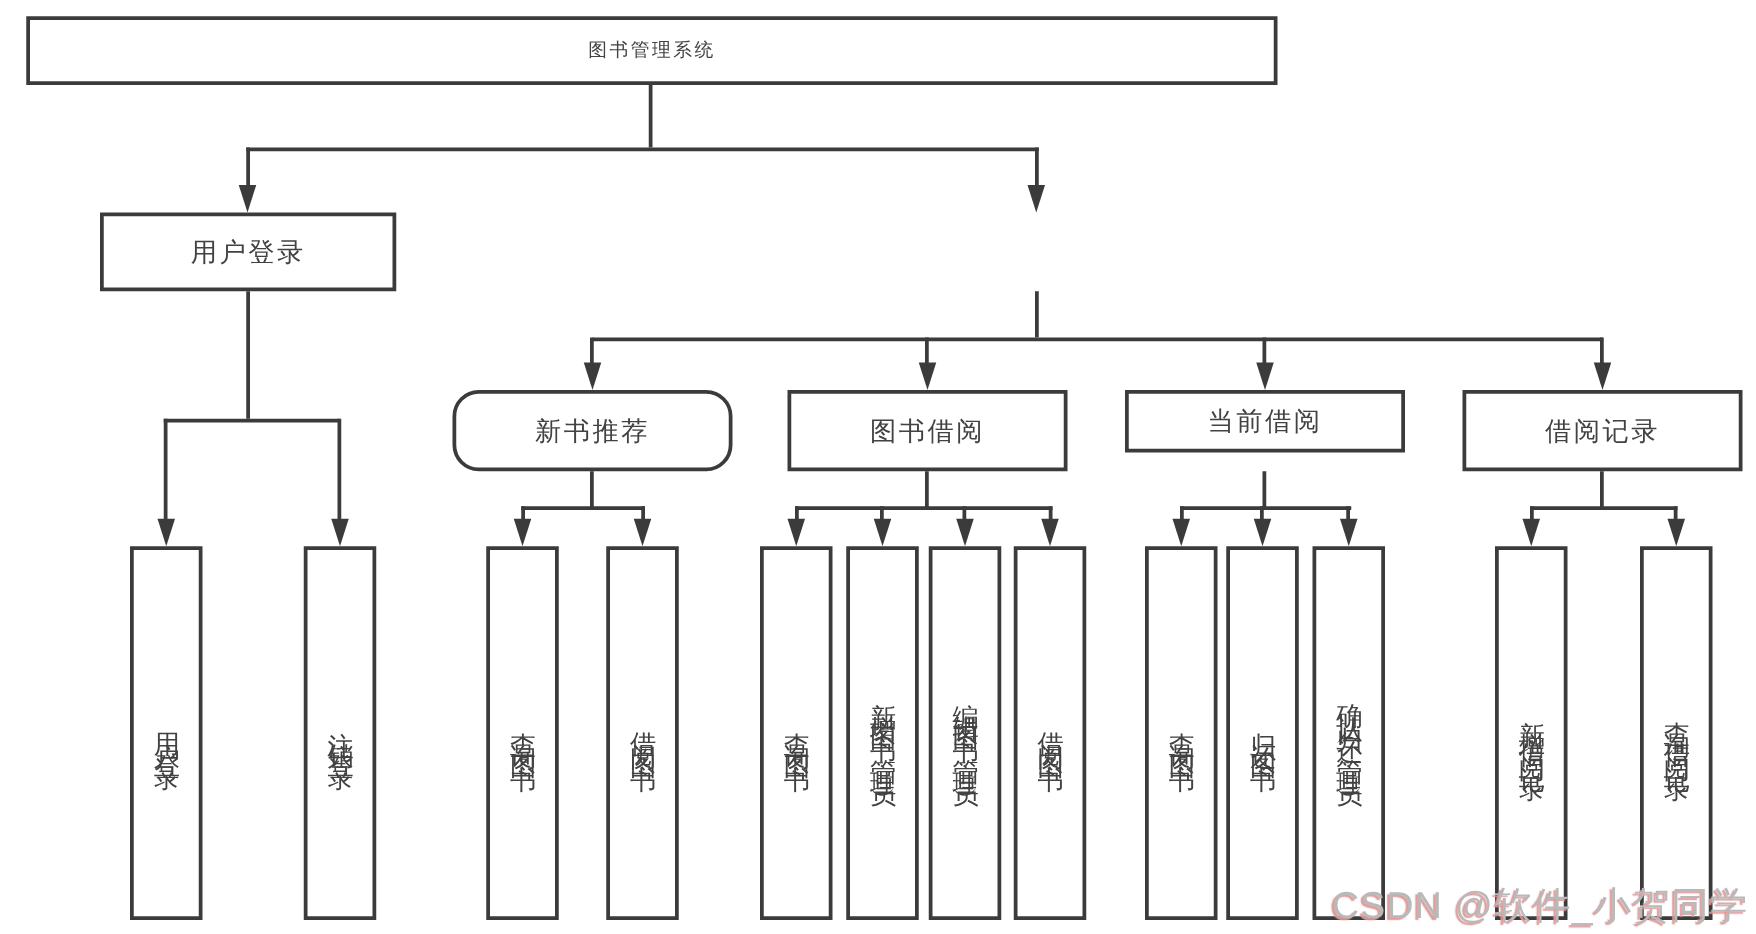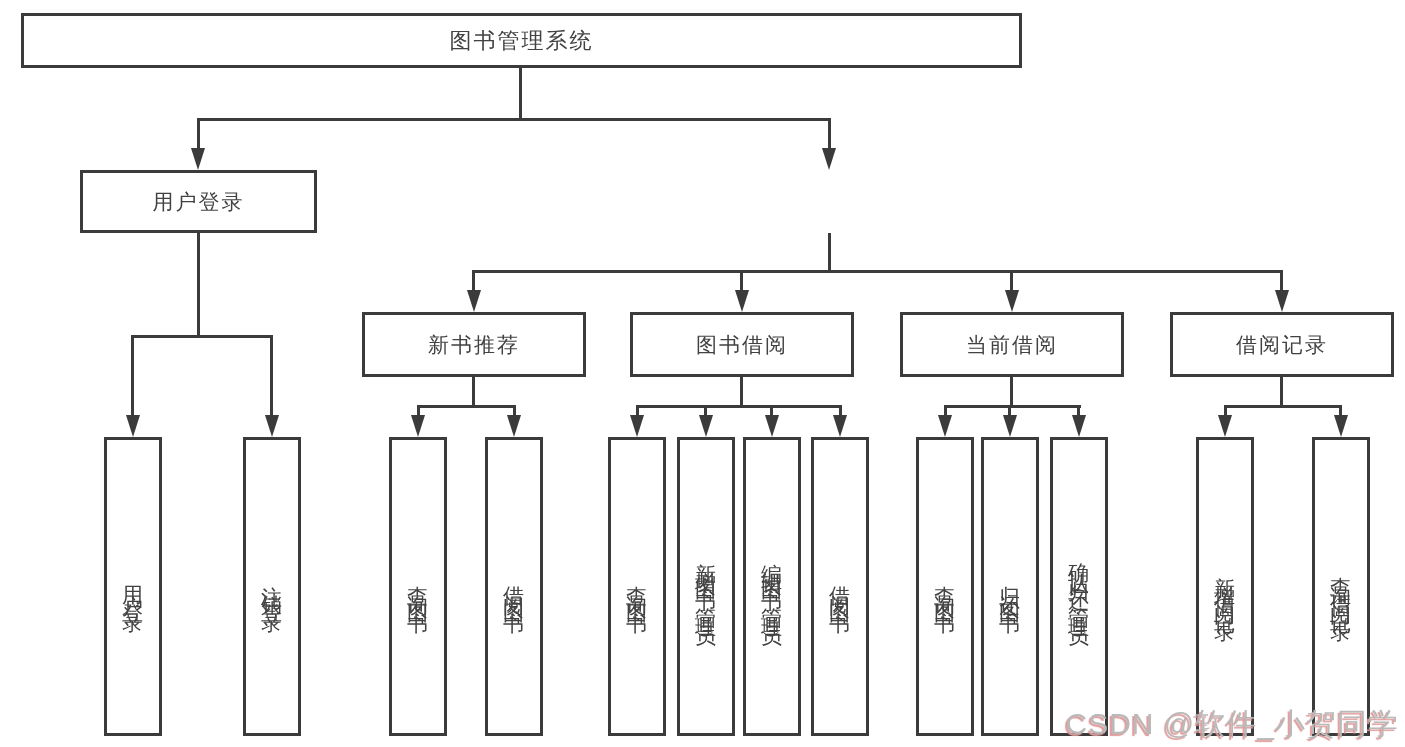--- a/index.html
+++ b/index.html
@@ -13,21 +13,21 @@
   #canvas{
     position:relative;width:1405px;height:747px;background:var(--bg);
     font-family:"Liberation Sans","DejaVu Sans",sans-serif;overflow:hidden;
   }
   .box{
     position:absolute;box-sizing:border-box;border:3px solid var(--line);
     background:#fff;display:flex;align-items:center;justify-content:center;
     color:var(--text);
   }
   .hlabel{font-size:21px;letter-spacing:2px;white-space:nowrap;}
-  .root-label{font-size:22px;letter-spacing:2px;}
+  .root-label{font-size:15px;letter-spacing:2px;}
   .vbox{
     writing-mode:vertical-rl;text-orientation:mixed;
     font-size:21px;letter-spacing:9px;line-height:1;
   }
   .line{position:absolute;background:var(--line);}
   .arrow{
     position:absolute;width:0;height:0;
     border-left:7px solid transparent;border-right:7px solid transparent;
     border-top:22px solid var(--line);
   }
@@ -68,27 +68,27 @@
   <div class="line" style="left:474px;top:270px;width:808px;height:3px;"></div>
   <div class="line" style="left:472px;top:270px;width:3px;height:26px;"></div>
   <div class="line" style="left:740px;top:270px;width:3px;height:26px;"></div>
   <div class="line" style="left:1010px;top:270px;width:3px;height:26px;"></div>
   <div class="line" style="left:1280px;top:270px;width:3px;height:26px;"></div>
   <div class="arrow" style="left:467px;top:290px;"></div>
   <div class="arrow" style="left:735px;top:290px;"></div>
   <div class="arrow" style="left:1005px;top:290px;"></div>
   <div class="arrow" style="left:1275px;top:290px;"></div>
 
-  <div class="box" style="left:362px;top:312px;width:224px;height:65px;">
+  <div class="box" style="left:362px;top:312px;width:224px;height:65px;border-radius:21px;">
     <span class="hlabel">新书推荐</span>
   </div>
   <div class="box" style="left:630px;top:312px;width:224px;height:65px;align-items:center;">
     <span class="hlabel">图书借阅</span>
   </div>
-  <div class="box" style="left:900px;top:312px;width:224px;height:65px;">
+  <div class="box" style="left:900px;top:312px;width:224px;height:50px;">
     <span class="hlabel">当前借阅</span>
   </div>
   <div class="box" style="left:1170px;top:312px;width:224px;height:65px;">
     <span class="hlabel">借阅记录</span>
   </div>
 
   <div class="line" style="left:472px;top:377px;width:3px;height:31px;"></div>
   <div class="line" style="left:417px;top:405px;width:99px;height:3px;"></div>
   <div class="line" style="left:417px;top:405px;width:3px;height:12px;"></div>
   <div class="line" style="left:513px;top:405px;width:3px;height:12px;"></div>

